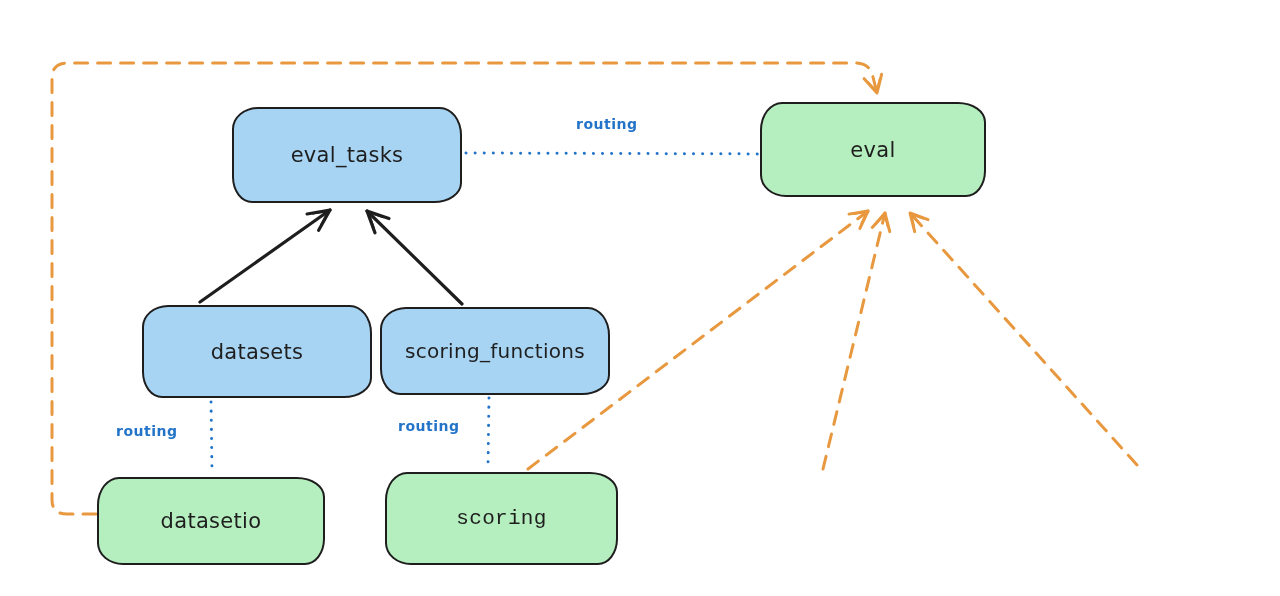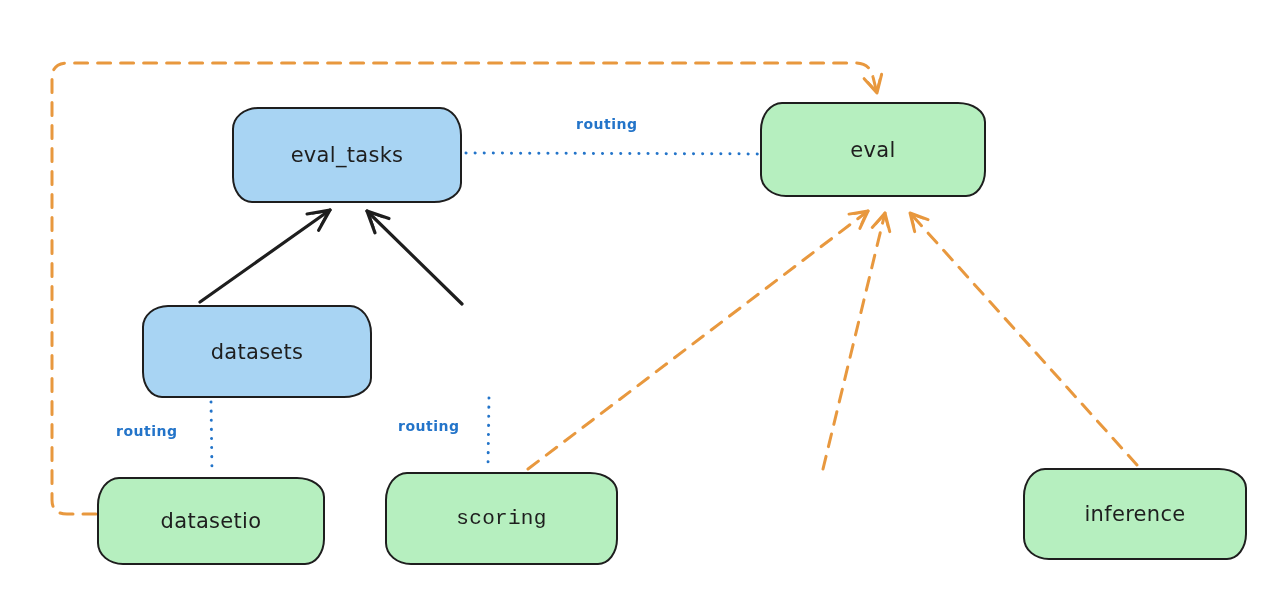--- a/index.html
+++ b/index.html
@@ -85,27 +85,27 @@
 
   <div class="node blue n-eval_tasks">
     <span>eval_tasks</span>
   </div>
   <div class="node green n-eval">
     <span>eval</span>
   </div>
   <div class="node blue n-datasets">
     <span>datasets</span>
   </div>
+  <div class="node blue n-scoring_functions">
+    <span>scoring_functions</span>
+  </div>
   <div class="node green n-datasetio">
     <span>datasetio</span>
   </div>
   <div class="node green n-scoring">
     <span>scoring</span>
-  </div>
-  <div class="node green n-inference">
-    <span>inference</span>
   </div>
 
   <div class="routing-label rl-top">routing</div>
   <div class="routing-label rl-datasets">routing</div>
   <div class="routing-label rl-scoring">routing</div>
 
 </div>
 
 </body></html>

